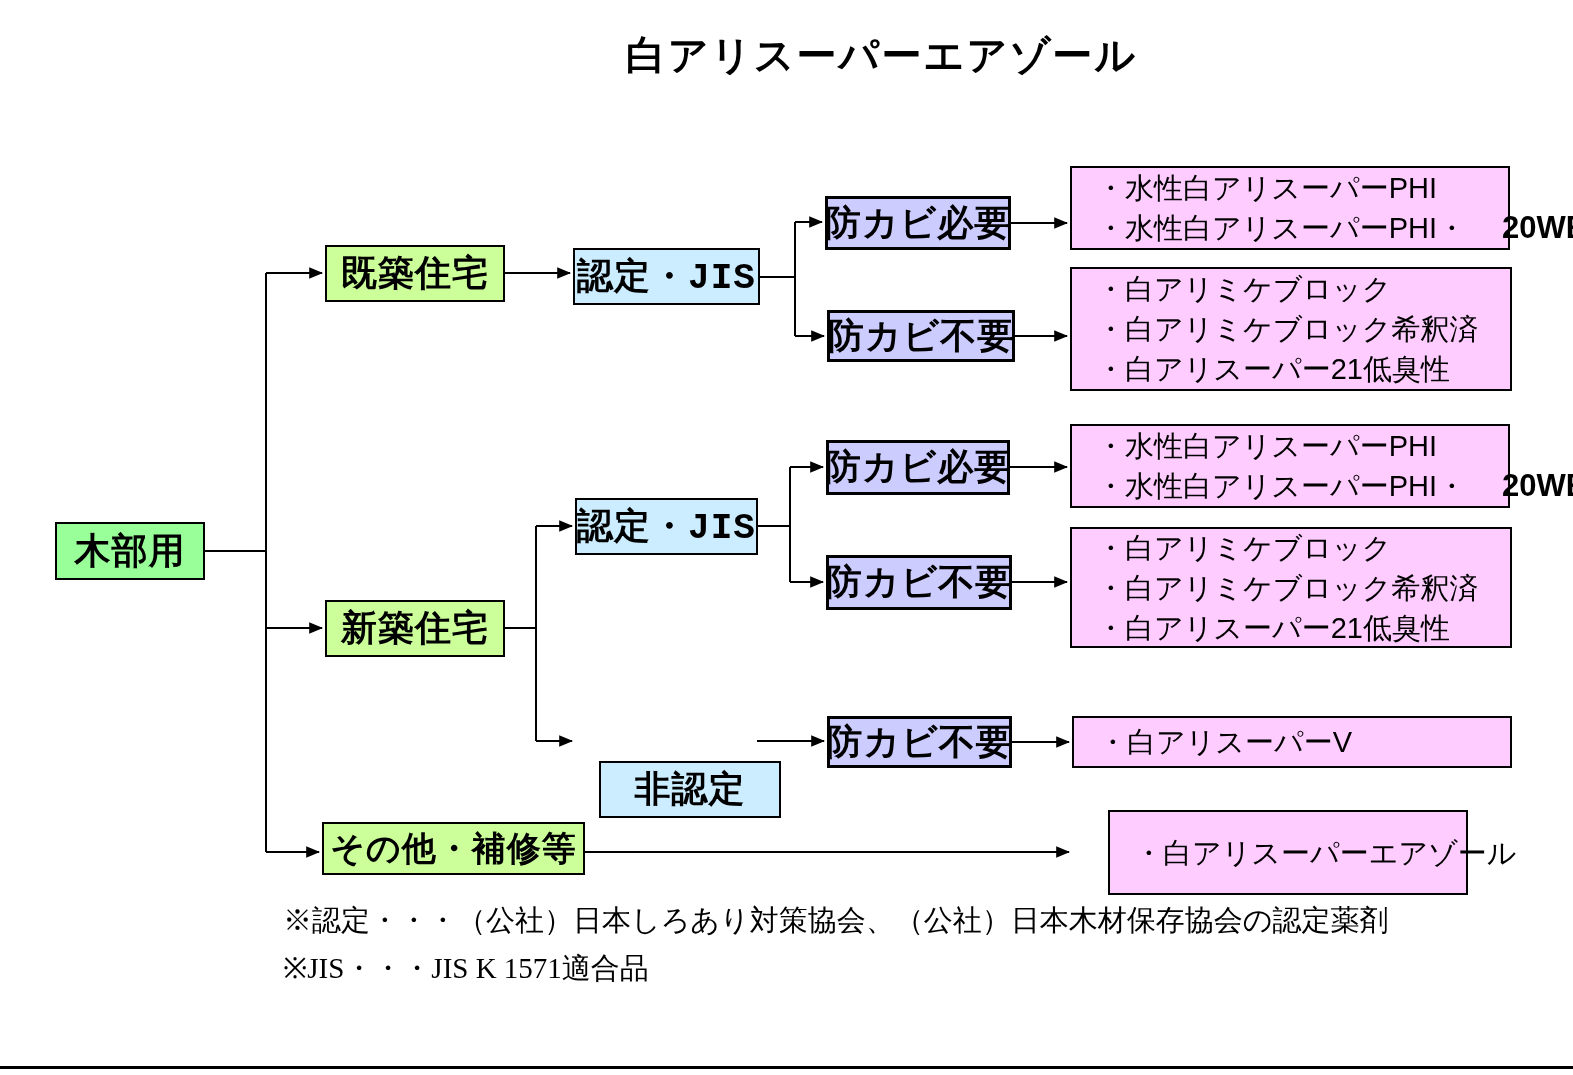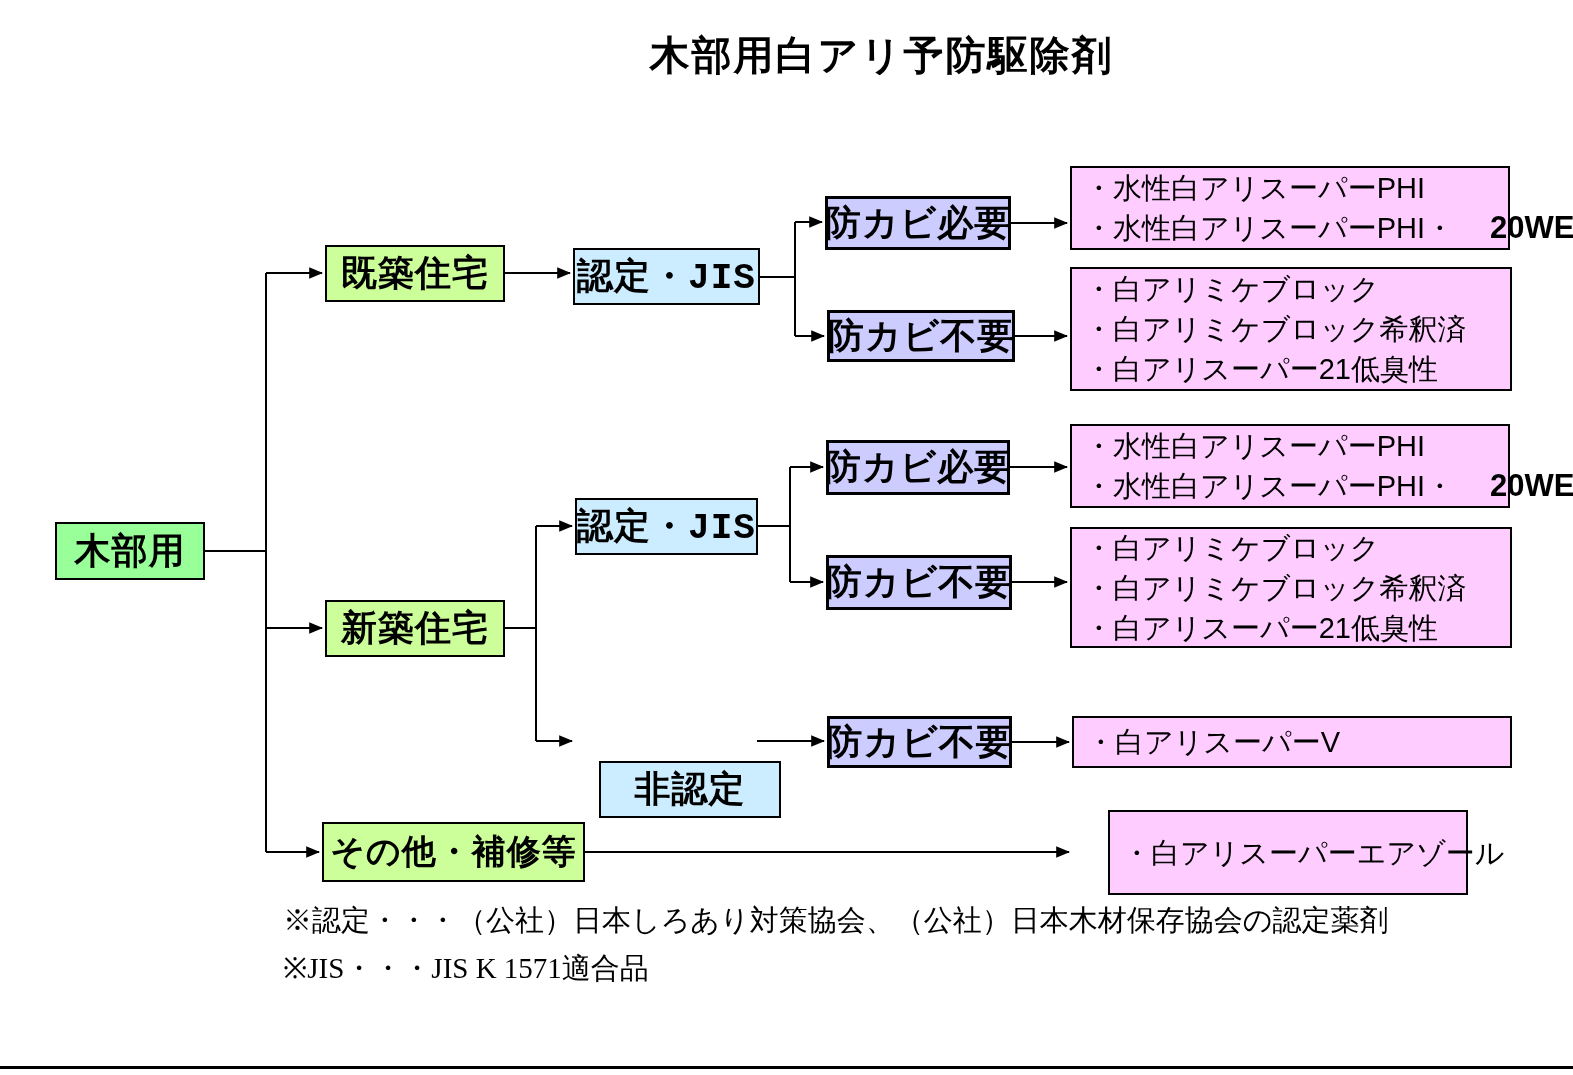--- a/index.html
+++ b/index.html
@@ -19,21 +19,21 @@
     border:2px solid #000;font-weight:bold;font-size:36px;white-space:nowrap;letter-spacing:1px;font-family:Liberation Mono, monospace;
   }
   .node--root{background:var(--root-green,#99FF99);}
   .node--category{background:var(--category-green,#CCFF99);}
   .node--cert{background:var(--certified-blue,#CCECFF);}
   .node--fungus{background:var(--antifungal-lavender,#CCCCFF);border-width:3px;}
   .node--other{font-size:34px;}
   .product{
     position:absolute;box-sizing:border-box;display:flex;flex-direction:column;justify-content:center;
     border:2px solid #000;background:var(--product-pink,#FFCCFF);
-    padding:2px 12px;font-size:29px;line-height:40px;white-space:nowrap;
+    padding:2px 24px;font-size:29px;line-height:40px;white-space:nowrap;
   }
   .product b{font-weight:bold;font-size:31px;margin-left:36px;}
   .footnotes{
     position:absolute;left:283px;top:896px;font-size:29px;line-height:48px;white-space:nowrap;font-family:Liberation Serif, serif;
   }
   .bottom-rule{position:absolute;left:0;top:1066px;width:1573px;height:3px;background:#000;}
 </style>
 </head>
 <body>
 
@@ -69,33 +69,33 @@
       <line class="wire arrow" x1="790" y1="467" x2="823" y2="467"></line>
       <line class="wire arrow" x1="790" y1="582" x2="823" y2="582"></line>
       <line class="wire arrow" x1="1010" y1="467" x2="1067" y2="467"></line>
       <line class="wire arrow" x1="1012" y1="582" x2="1067" y2="582"></line>
       <line class="wire arrow" x1="757" y1="741" x2="824" y2="741"></line>
       <line class="wire arrow" x1="1012" y1="742" x2="1069" y2="742"></line>
       <line class="wire arrow" x1="585" y1="852" x2="1069" y2="852"></line>
     </g>
   </svg>
 
-  <h1 class="title">木部用白アリ予防駆除剤</h1>
+  <h1 class="title">白アリスーパーエアゾール</h1>
 
   <div class="node node--root" style="left:55px;top:522px;width:150px;height:58px;">
     <span>木部用</span>
   </div>
 
   <div class="node node--category" style="left:325px;top:245px;width:180px;height:57px;">
     <span>既築住宅</span>
   </div>
   <div class="node node--category" style="left:325px;top:600px;width:180px;height:57px;">
     <span>新築住宅</span>
   </div>
-  <div class="node node--category node--other" style="left:322px;top:822px;width:263px;height:60px;">
+  <div class="node node--category node--other" style="left:322px;top:822px;width:263px;height:53px;">
     <span>その他・補修等</span>
   </div>
 
   <div class="node node--cert" style="left:573px;top:248px;width:187px;height:57px;">
     <span>認定・JIS</span>
   </div>
   <div class="node node--cert" style="left:575px;top:498px;width:183px;height:57px;">
     <span>認定・JIS</span>
   </div>
   <div class="node node--cert" style="left:599px;top:713px;width:182px;height:57px;margin-top:48px;">

